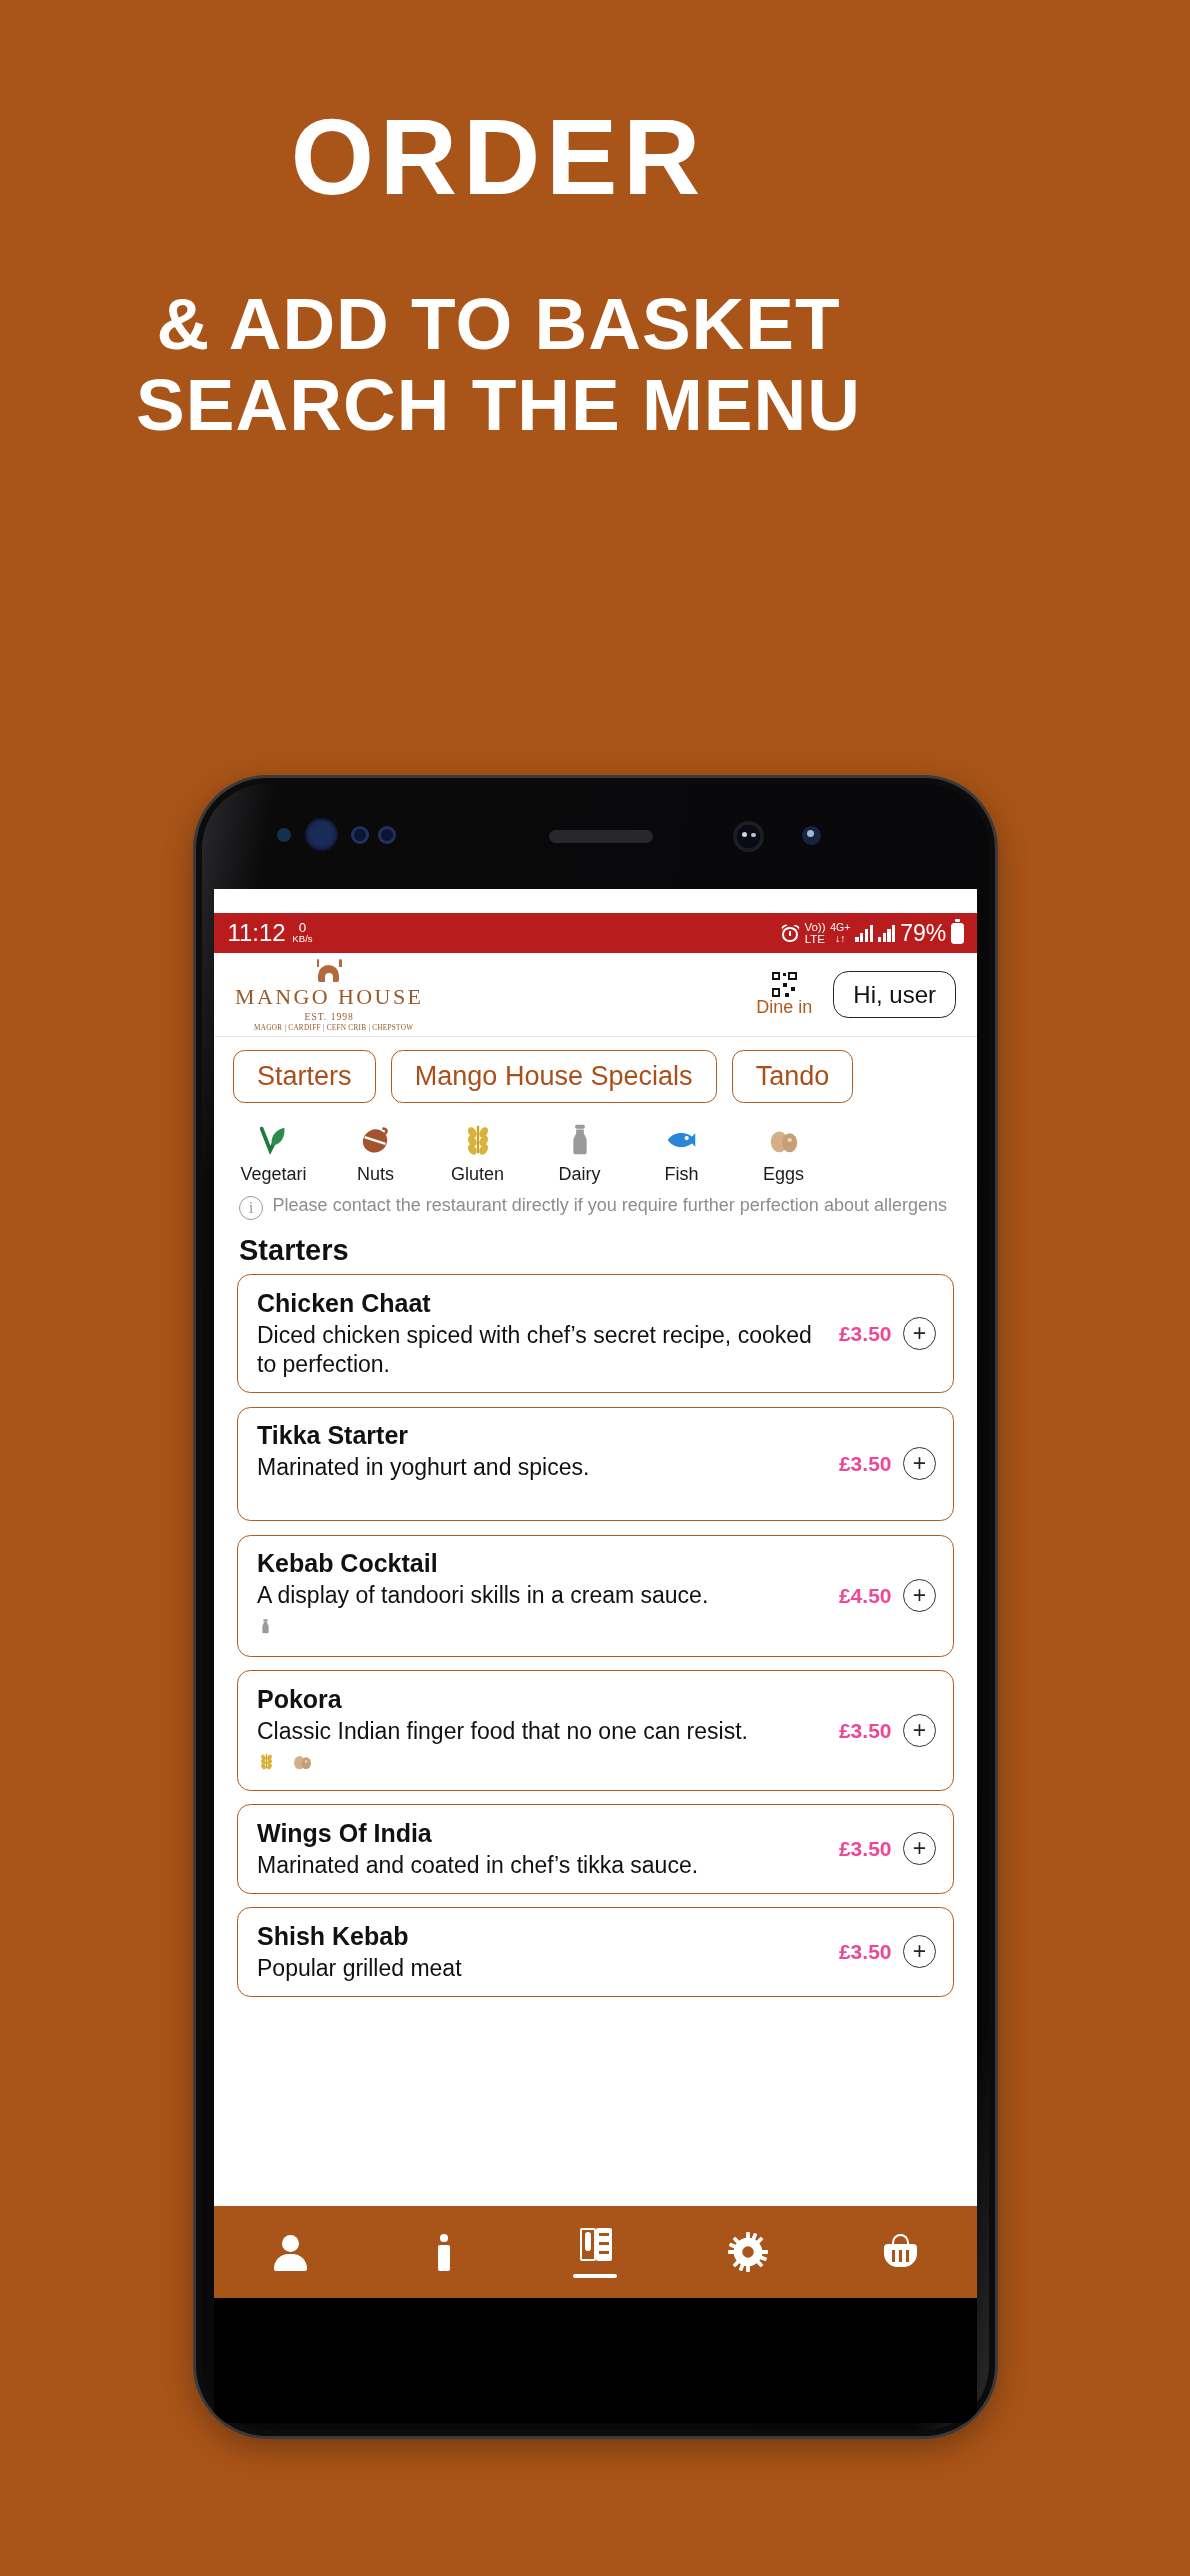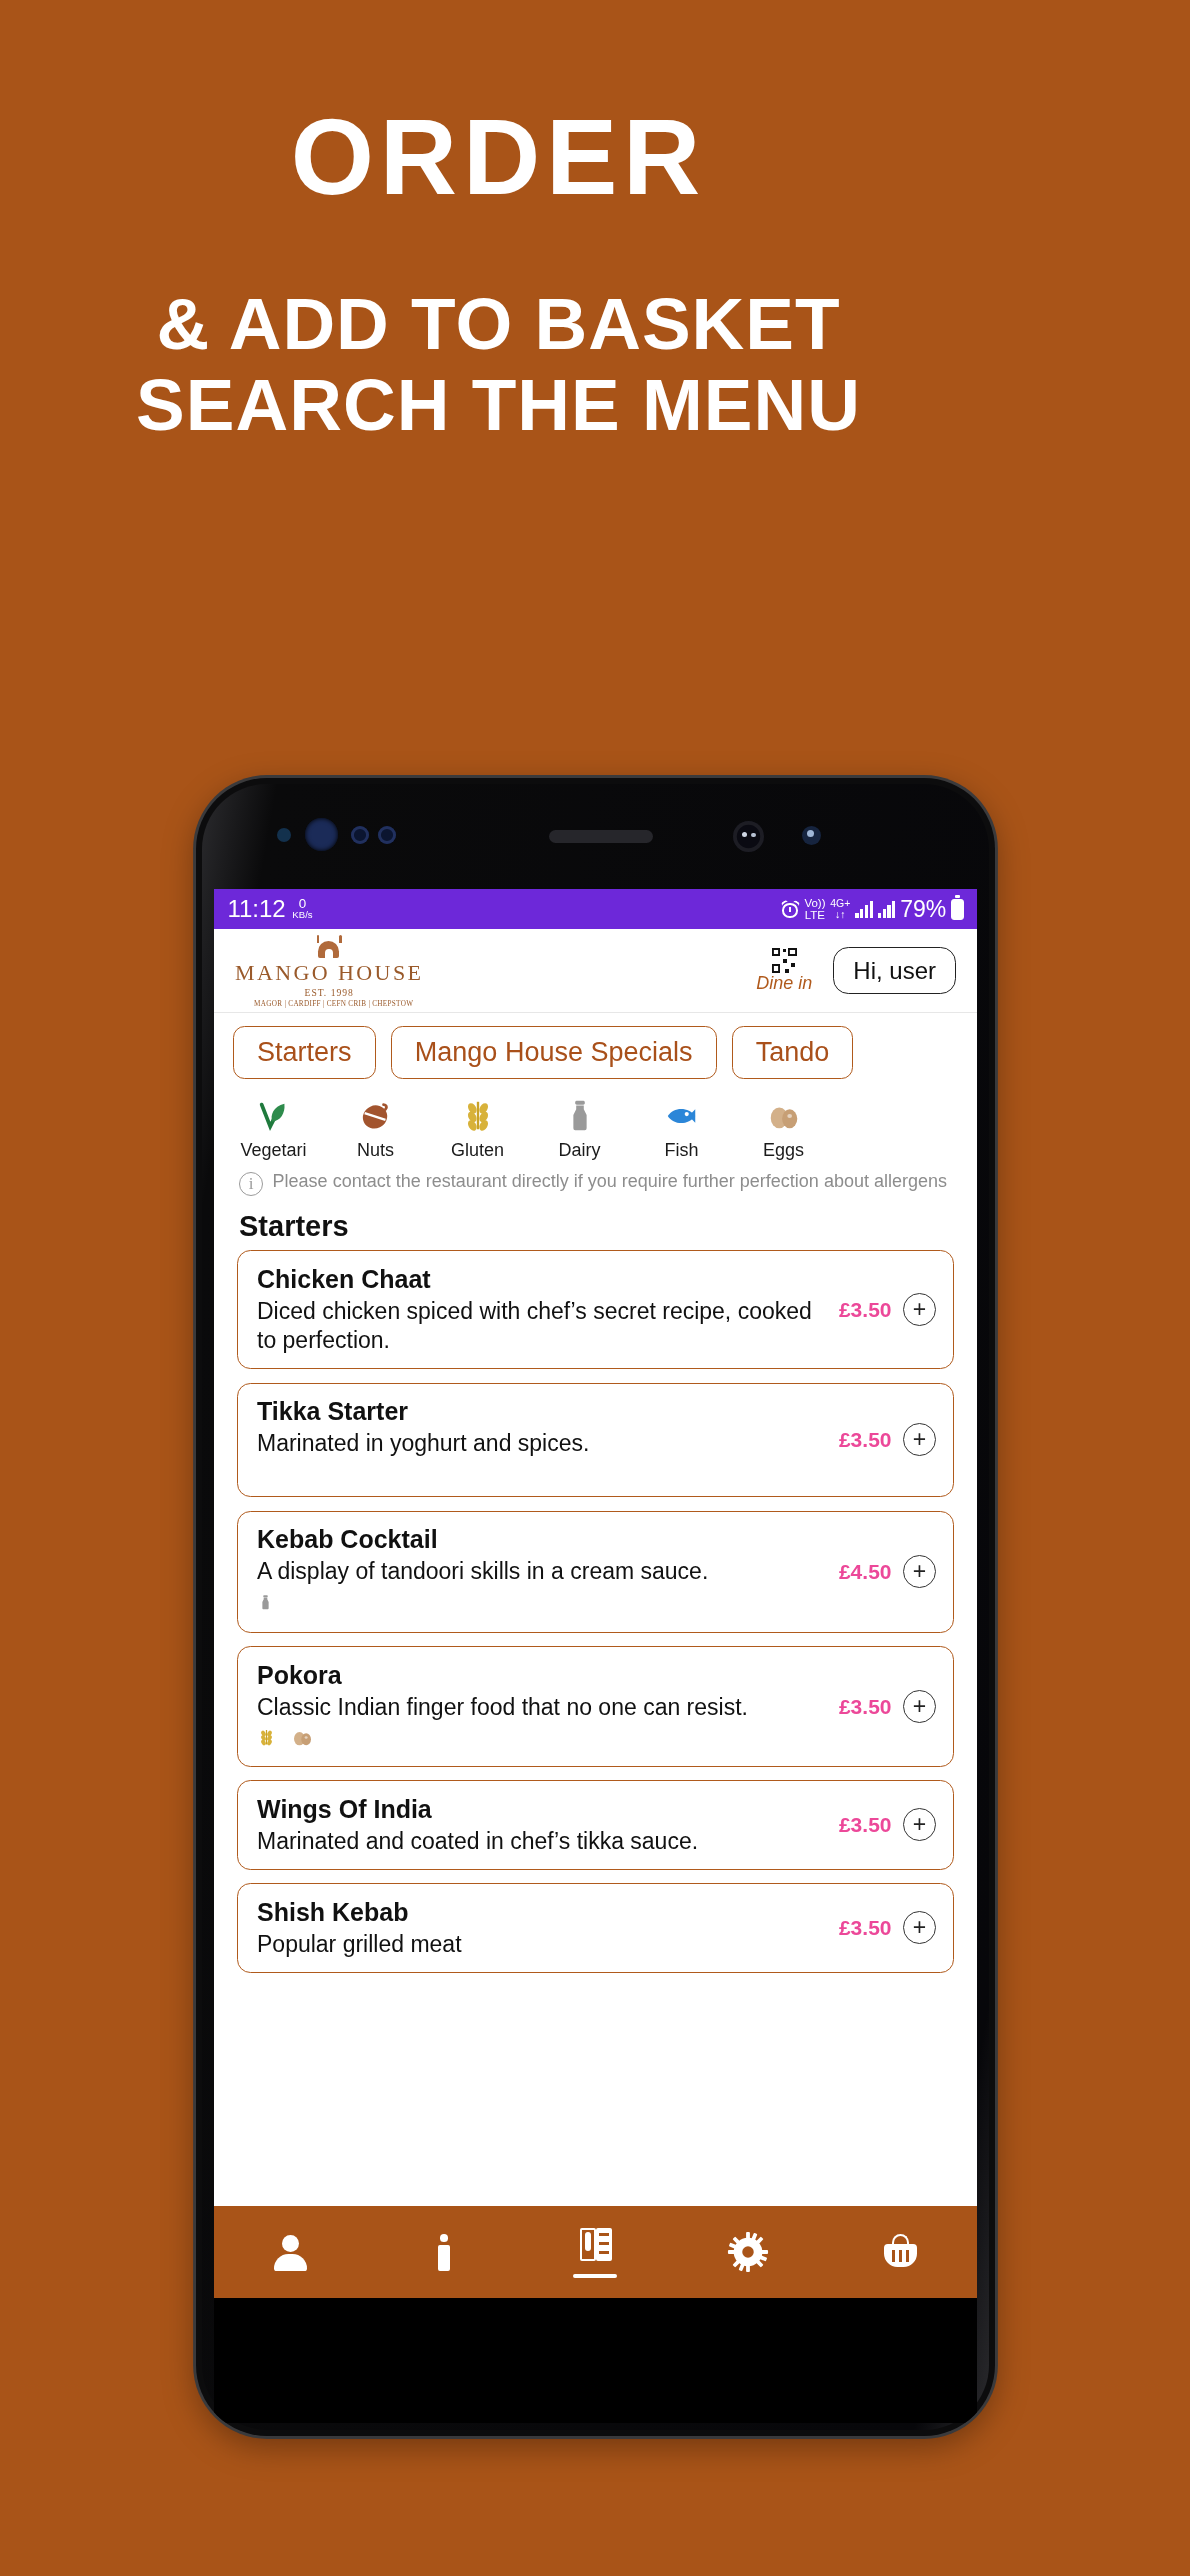--- a/index.html
+++ b/index.html
@@ -80,24 +80,25 @@
   .screen {
     position: absolute;
     left: 18px; top: 111px;
     width: 763px; height: 1409px;
     background: #ffffff;
     overflow: hidden;
   }
 
   
   .statusbar {
-    height: 40px; background: #6d28d9;
+    height: 40px; background: #b91c1c;
     display: flex; align-items: center;
     padding: 0 13.4px;
     color: #fff;
+    margin-top: 24px;
   }
   .sb-left { display: flex; align-items: flex-end; gap: 6.7px; }
   .sb-time { font-size: 24px; font-weight: 400; line-height: 1; }
   .sb-kbs { display: flex; flex-direction: column; align-items: center; line-height: 1; margin-bottom: 1px; }
   .sb-kbs .num { font-size: 13.4px; }
   .sb-kbs .unit { font-size: 9.6px; }
   .sb-right { margin-left: auto; display: flex; align-items: center; gap: 4.8px; }
   .ic-alarm { width: 19px; height: 19px; position: relative; }
   .ic-alarm .bell {
     position: absolute; left: 1.9px; top: 3.8px; width: 15.3px; height: 14.4px;
@@ -140,21 +141,21 @@
     font-family: "Liberation Serif", serif;
     font-size: 22px; letter-spacing: 2.4px; color: #9A5A2B; margin-top: 1.9px;
   }
   .logo-est { font-family:"Liberation Serif",serif; font-size: 9.6px; letter-spacing: 1px; color:#9A5A2B; margin-top:1px;}
   .logo-locs { font-family:"Liberation Serif",serif; font-size: 7.2px; letter-spacing: 0.3px; color:#9A5A2B; margin-top:1.9px;margin-left:9px;}
 
   .header-right { margin-left:auto; display:flex; align-items:center; gap: 21px; }
   .dinein { display:flex; flex-direction:column; align-items:center; }
   .qr { width: 25px; height: 25px; position: relative; }
   .qr i { position:absolute; background:#111; }
-  .dinein-label { font-size: 18px; color:#B05A1C; margin-top:0;font-style:italic; }
+  .dinein-label { font-size: 18px; color:#B05A1C; margin-top:0; }
   .hi-user {
     border: 1.9px solid #222; border-radius: 15.3px;
     padding: 8.6px 19px; font-size: 24px; color:#111; background:#fff;
   }
 
   
   .tabs-row {
     display:flex; gap: 15.3px; padding: 13.4px 19px 9.6px 19px; background:#fff;
     overflow:hidden;
   }

